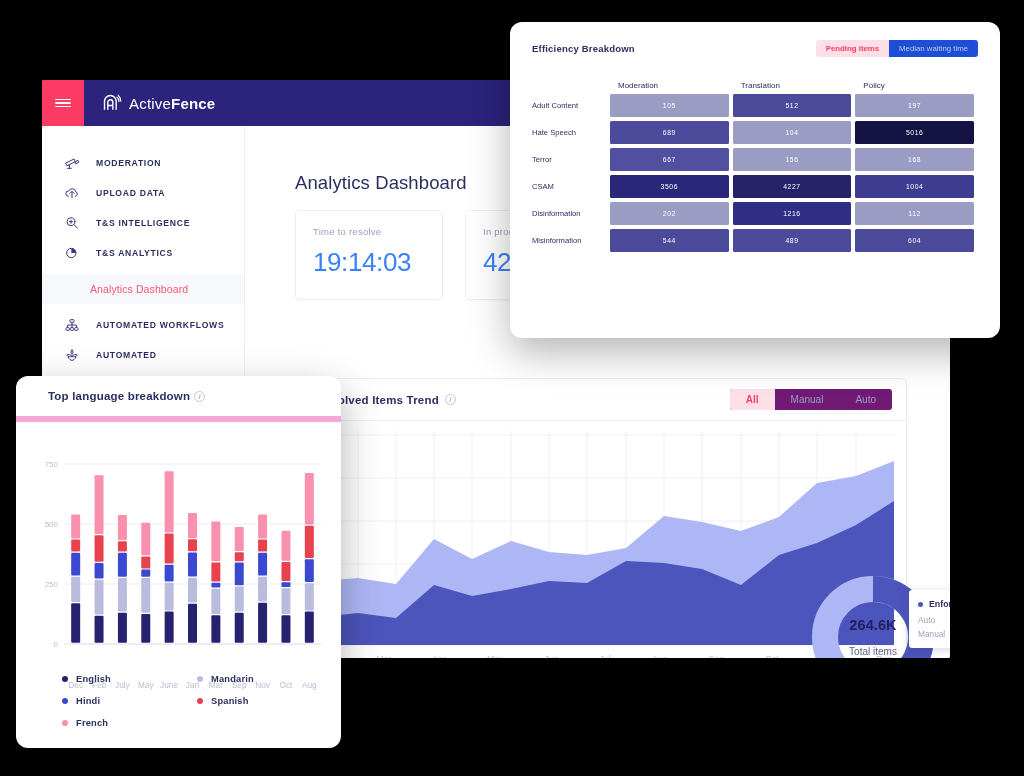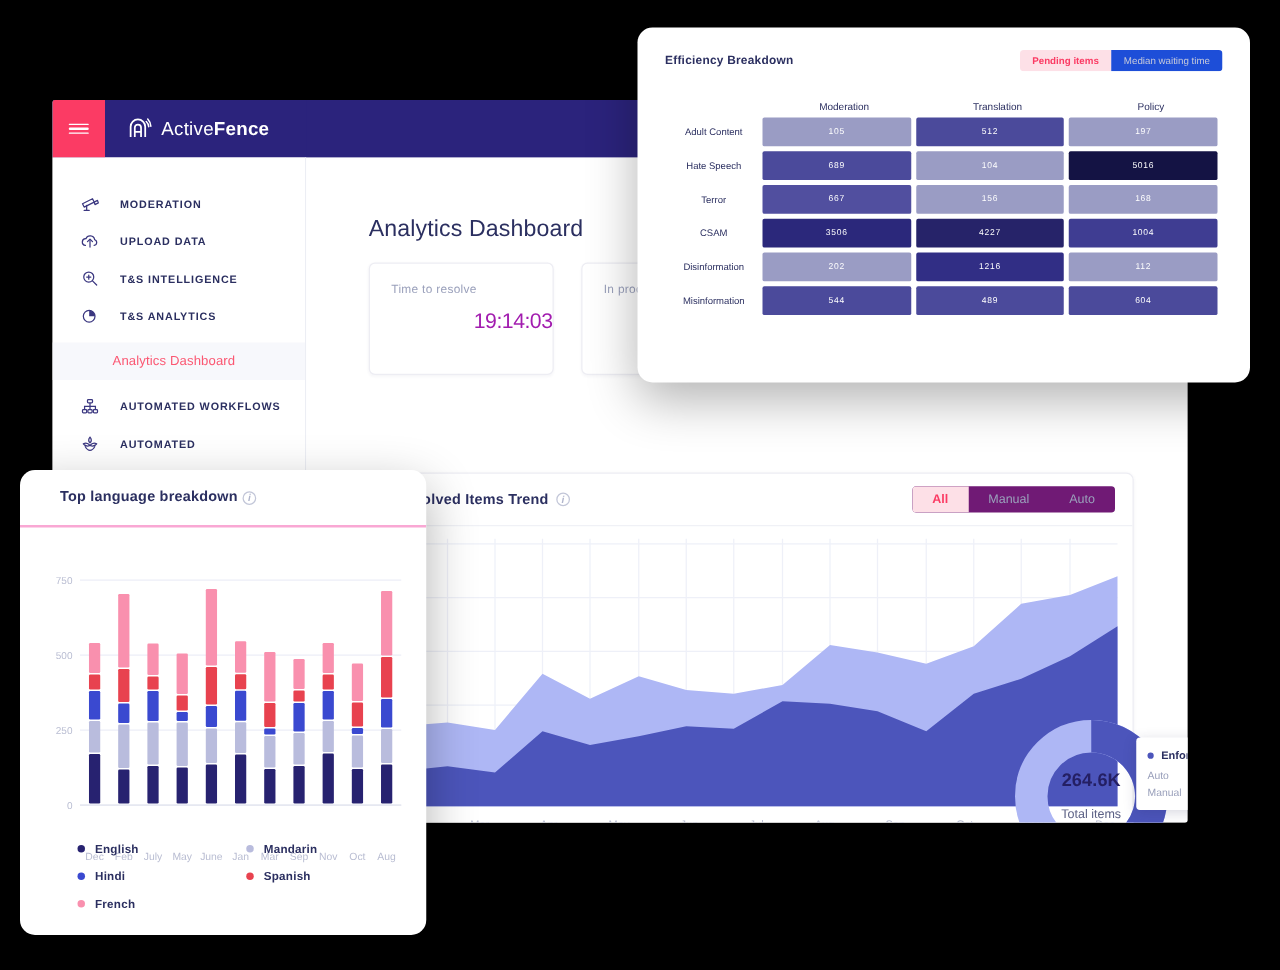--- a/index.html
+++ b/index.html
@@ -73,21 +73,21 @@
   .page-title { font-size: 18.5px; color:#2b2f60; font-weight: 400; letter-spacing:.1px; margin-bottom: 16px; }
 
   .kpi-row { display: flex; gap: 22px; }
   .kpi-card {
     width: 148px; height: 90px; background:#fff;
     border: 1px solid #ededf3; border-radius: 5px;
     padding: 15px 0 0 17px;
     box-shadow: 0 1px 2px rgba(40,40,90,.04);
   }
   .kpi-label { font-size: 9.5px; color:#9aa0bb; letter-spacing:.25px; }
-  .kpi-value { font-size: 17px; color:#a21caf; margin-top: 10px; letter-spacing:-.4px;text-align:right; }
+  .kpi-value { font-size: 26px; color:#3b82f6; margin-top: 10px; letter-spacing:-.4px; }
 
   
   .trend-card {
     position: absolute; left: 50px; top: 252px;
     width: 612px; height: 294px;
     background: #fff; border: 1px solid #ededf3; border-radius: 6px;
     box-shadow: 0 1px 3px rgba(40,40,90,.05);
     overflow: visible;
   }
   .trend-head {
@@ -124,25 +124,24 @@
     background:#fff; border-radius:3px; padding: 9px 10px 9px 9px;
     box-shadow: 0 2px 10px rgba(40,40,90,.18);
   }
   .tt-head { display:flex; align-items:center; gap:6px; margin-bottom:6px; }
   .tt-head .leg-dot { width:5px;height:5px;flex:0 0 5px; }
   .tt-head span { font-size:8.8px; font-weight:700; color:#2b2f60; }
   .tt-row { display:flex; justify-content:space-between; font-size:8.3px; color:#9aa0bb; margin-top:4px; }
 
   
   #efficiency {
-    position:absolute; left: 510px; top: 22px; width: 490px; height: 284px;
+    position:absolute; left: 510px; top: 22px; width: 490px; height: 316px;
     background:#ffffff; border-radius: 12px;
     box-shadow: 0 14px 40px rgba(0,0,0,.30);
     padding: 18px 22px 0 22px;
-    text-align: center;
   }
   .eff-head { display:flex; align-items:center; justify-content: space-between; }
   .eff-title { font-size: 9.5px; font-weight:700; color:#2b2f60; letter-spacing:.2px; }
   .eff-seg { display:flex; border-radius:3px; overflow:hidden; }
   .eff-seg div { padding: 4px 10px; font-size: 7.8px; }
   .eff-seg .on { background:#fde0e7; color:#fb3b64; font-weight:700; }
   .eff-seg .off { background:#1d4ed8; color:#c5c9da; }
 
   .heat { margin-top: 24px; }
   .heat-colhead { display:flex; padding-left: 0; }
@@ -154,21 +153,21 @@
   .cell { height: 23px; border-radius: 1.5px; display:flex; align-items:center; justify-content:center;
           font-size: 6.8px; color:#ffffff; letter-spacing:.6px; }
 
   
   #language {
     position:absolute; left: 16px; top: 376px; width: 325px; height: 372px;
     background:#ffffff; border-radius: 12px;
     box-shadow: 0 14px 40px rgba(0,0,0,.30);
     overflow:hidden;
   }
-  .lang-head { height: 46px; display:flex; align-items:center; padding-left: 32px; border-bottom:2px solid #f9a8d4; }
+  .lang-head { height: 46px; display:flex; align-items:center; padding-left: 32px; border-bottom:6px solid #f9a8d4; }
   .lang-title { font-size:11.5px; font-weight:700; color:#2b2f60; letter-spacing:.2px; display:flex; align-items:center; gap:4px; }
   .lang-plot { position:relative; height: 228px; margin: 22px 14px 0 14px; }
   .lang-xaxis { position:absolute; left: 34px; right: 6px; bottom: -18px; display:flex; }
   .lang-xaxis span { flex:1 1 0; text-align:center; font-size:8.3px; color:#b9bdd2; }
   .lang-legend { position:absolute; left: 46px; top: 298px; width: 270px; display:flex; flex-wrap: wrap; row-gap: 12px; }
   .lang-legend .leg-row { width: 50%; margin:0; }
   .ll-text { font-size:9.3px; font-weight:700; color:#2b2f60; letter-spacing:.2px; }
   .ll-half { width:33%; }
 </style>
 </head>

